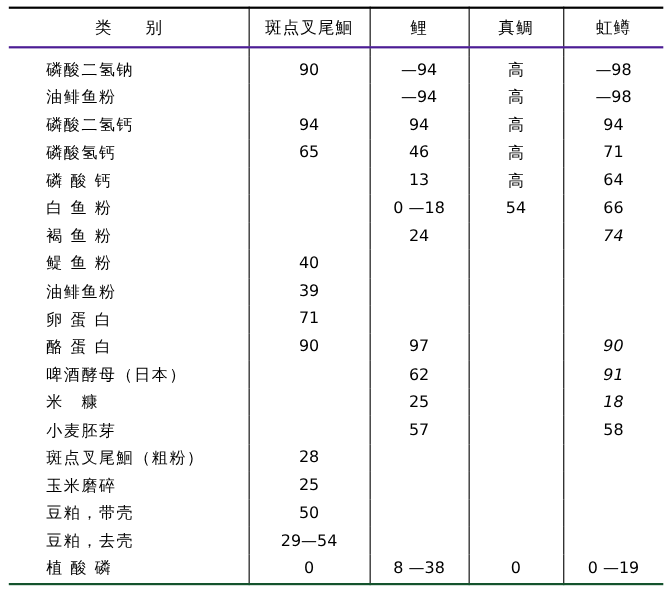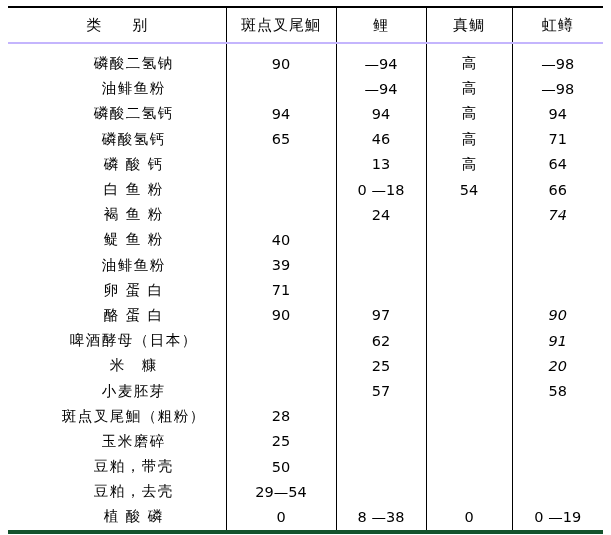--- a/index.html
+++ b/index.html
@@ -48,34 +48,34 @@
   thead th.cat {
     letter-spacing: 8px;
     text-indent: 8px;
   }
   tbody td {
     height: 25.2px;
     font-size: 14.5px;
     text-align: center;
   }
   tbody td.label {
-    text-align: center;
+    text-align: left;
     padding-left: 34px;
     letter-spacing: 1.5px;
     white-space: nowrap;
   }
   
   .rule-top {
     border-top: 2px solid #000;
   }
   .rule-head-bottom {
-    border-bottom: 2px solid #c4b5fd;
+    border-bottom: 2px solid #4c1d95;
   }
   .rule-bottom {
-    border-bottom: 4px solid #14532d;
+    border-bottom: 2px solid #14532d;
   }
   .vline-l {
     border-left: 1.5px solid #000;
   }
   .bold-val {
     font-weight: bold;
     font-style: italic;
   }
   .spacer-row td {
     height: 7px;
@@ -193,21 +193,21 @@
         <td class="vline-l"></td>
         <td class="vline-l">62</td>
         <td class="vline-l"></td>
         <td class="vline-l bold-val">91</td>
       </tr>
       <tr>
         <td class="label">米　糠</td>
         <td class="vline-l"></td>
         <td class="vline-l">25</td>
         <td class="vline-l"></td>
-        <td class="vline-l bold-val">20</td>
+        <td class="vline-l bold-val">18</td>
       </tr>
       <tr>
         <td class="label">小麦胚芽</td>
         <td class="vline-l"></td>
         <td class="vline-l">57</td>
         <td class="vline-l"></td>
         <td class="vline-l">58</td>
       </tr>
       <tr>
         <td class="label">斑点叉尾鮰（粗粉）</td>

